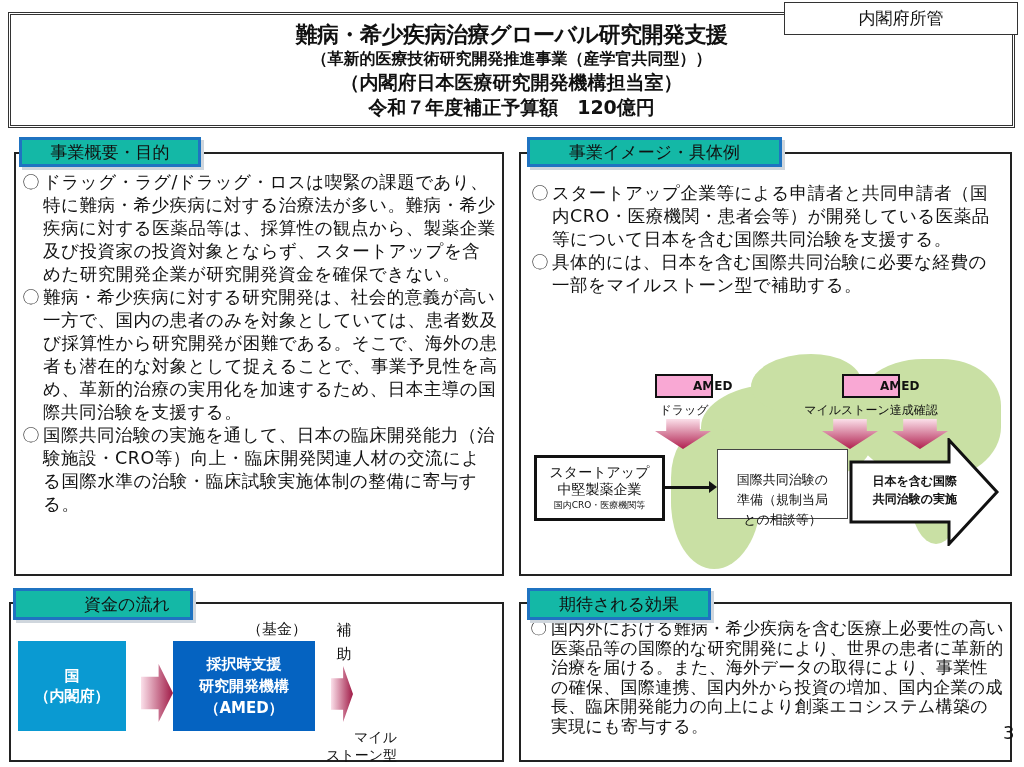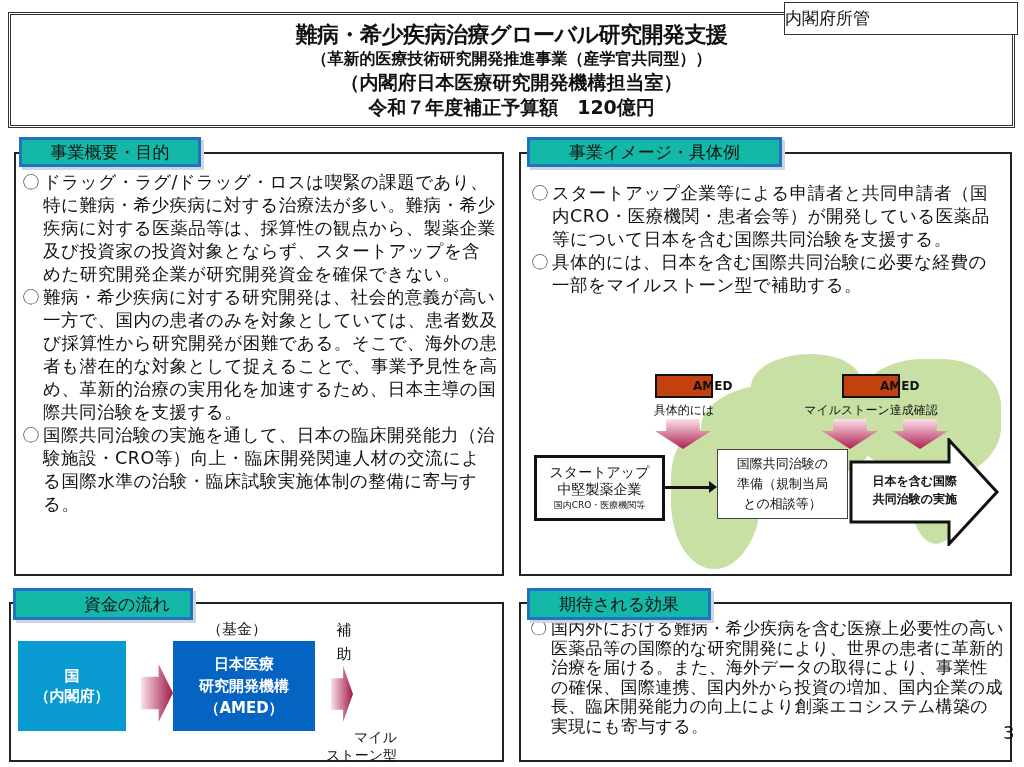--- a/index.html
+++ b/index.html
@@ -16,40 +16,40 @@
     border:3px double #333; box-sizing:content-box;
     text-align:center;
   }
   .title-box .t1 { font-size:22px; font-weight:bold; margin-top:6px; line-height:27px; letter-spacing:-0.5px; }
   .title-box .t2 { font-size:16px; font-weight:bold; line-height:22px; }
   .title-box .t3 { font-size:19px; font-weight:bold; line-height:25px; }
   .title-box .t4 { font-size:19px; font-weight:bold; line-height:25px; }
   .tag-box {
     left:784px; top:2px; width:234px; height:33px; background:#fff;
     border:1px solid #333; box-sizing:border-box;
-    font-size:17px; text-align:left; line-height:31px;
+    font-size:17px; text-align:center; line-height:31px;
   }
 
   
   .section {
     border:2px solid #222; box-sizing:border-box; background:#fff;
   }
   .section-label {
     border:3px solid #1f73c1; background:#14b8a6; box-sizing:border-box;
     font-size:17px; text-align:center;
     box-shadow:3px 3px 0 #cfd6dd;
   }
   .body-text { font-size:17.5px; line-height:23px; letter-spacing:0.5px; }
   .bullet-item { position:relative; padding-left:21px; }
   .bullet-item .mark { position:absolute; left:0; top:0; }
 
   
   .land { position:absolute; background:#c9e0a4; border-radius:45% 55% 50% 40%; }
   .amed-box {
-    border:2px solid #111; background:#c2410c; box-sizing:border-box;
+    border:2px solid #111; background:#f9a8d4; box-sizing:border-box;
     font-size:12px; text-align:center; font-weight:bold; line-height:20px;padding-left:36px;
   }
   .amed-cap { font-size:12px; text-align:center; }
   .down-arrow {
     width:56px; height:30px;
     background:linear-gradient(#fbe0ea, #b0204f);
     clip-path:polygon(20% 0,80% 0,80% 40%,100% 40%,50% 100%,0 40%,20% 40%);
   }
   .diag-box {
     background:#fff; box-sizing:border-box; text-align:center;
@@ -104,37 +104,37 @@
 
   <div>
     <div class="land" style="left: 180px; top: 230px; width: 170px; height: 95px; border-radius: 50% 60% 40% 55%; background: rgb(201, 224, 164);"></div>
     <div class="land" style="left: 150px; top: 275px; width: 90px; height: 140px; border-radius: 40% 50% 60% 55%; background: rgb(201, 224, 164);"></div>
     <div class="land" style="left: 330px; top: 205px; width: 150px; height: 120px; border-radius: 55% 45% 50% 60%; background: rgb(201, 224, 164);"></div>
     <div class="land" style="left: 390px; top: 300px; width: 50px; height: 90px; border-radius: 50%; background: rgb(201, 224, 164);"></div>
     <div class="land" style="left: 230px; top: 200px; width: 110px; height: 60px; border-radius: 60% 50% 40%; background: rgb(201, 224, 164);"></div>
   </div>
 
   <div class="abs amed-box" style="left:134px;top:220px;width:58px;height:24px;">AMED</div>
-  <div class="abs amed-cap" style="left:108px;top:248px;width:110px;">具体的には</div>
+  <div class="abs amed-cap" style="left:108px;top:248px;width:110px;">ドラッグ</div>
   <div class="abs down-arrow" style="left:134px;top:265px;"></div>
 
   <div class="abs amed-box" style="left:321px;top:220px;width:58px;height:24px;">AMED</div>
   <div class="abs amed-cap" style="left:270px;top:248px;width:160px;">マイルストーン達成確認</div>
   <div class="abs down-arrow" style="left:301px;top:265px;"></div>
   <div class="abs down-arrow" style="left:371px;top:265px;"></div>
 
   <div class="abs diag-box" style="left:13px;top:301px;width:131px;height:66px;border:3px solid #111;padding-top:6px;">
     <div style="font-size:14px;line-height:17px;">スタートアップ</div>
     <div style="font-size:14px;line-height:17px;">中堅製薬企業</div>
     <div style="font-size:9px;line-height:14px;">国内CRO・医療機関等</div>
   </div>
   <div class="abs" style="left:144px;top:332px;width:48px;height:3px;background:#111;"></div>
   <div class="abs" style="left:188px;top:327px;width:0;height:0;border-left:8px solid #111;border-top:6px solid transparent;border-bottom:6px solid transparent;"></div>
 
-  <div class="abs diag-box" style="left:196px;top:295px;width:131px;height:70px;border:1.5px solid #444;padding-top:4px;">
+  <div class="abs diag-box" style="left:196px;top:295px;width:131px;height:70px;border:1.5px solid #444;padding-top:20px;">
     <div style="font-size:13px;line-height:20px;">国際共同治験の</div>
     <div style="font-size:13px;line-height:20px;">準備（規制当局</div>
     <div style="font-size:13px;line-height:20px;">との相談等）</div>
   </div>
 
   <svg class="abs" style="left:328px;top:284px;" width="152" height="108">
     <polygon points="2,24 100,24 100,2 148,54 100,106 100,84 2,84" fill="#fff" stroke="#111" stroke-width="3"></polygon>
   </svg>
   <div class="abs" style="left:336px;top:318px;width:100px;text-align:right;font-size:12px;font-weight:bold;line-height:18px;">
     <div>日本を含む国際</div>
@@ -142,23 +142,23 @@
   </div>
 </div>
 <div class="abs section-label" style="left:527px;top:137px;width:255px;height:30px;line-height:24px;">事業イメージ・具体例</div>
 
 <div class="abs section" style="left:9px;top:602px;width:495px;height:160px;">
   <div class="abs flow-box" style="left: 7px; top: 37px; width: 108px; height: 90px; font-size: 15px; line-height: 20px; background: rgb(10, 154, 210);">
     <div>国</div>
     <div>（内閣府）</div>
   </div>
   <div class="abs right-arrow" style="left:130px;top:60px;"></div>
-  <div class="abs" style="left:196px;top:16px;width:100px;text-align:left;font-size:15px;">（基金）</div>
+  <div class="abs" style="left:196px;top:16px;width:100px;text-align:right;font-size:15px;">（基金）</div>
   <div class="abs flow-box" style="left: 162px; top: 37px; width: 142px; height: 90px; font-size: 15px; line-height: 22px; background: rgb(5, 99, 193);">
-    <div>日本医療</div>
+    <div>採択時支援</div>
     <div>研究開発機構</div>
     <div>（AMED）</div>
   </div>
   <div class="abs" style="left:318px;top:14px;width:30px;text-align:center;font-size:15px;line-height:24px;">
     <div>補</div>
     <div>助</div>
   </div>
   <div class="abs right-arrow" style="left:320px;top:62px;width:22px;height:56px;"></div>
   <div class="abs" style="left:296px;top:124px;width:90px;text-align:right;font-size:14px;line-height:18px;">
     <div>マイル</div>

